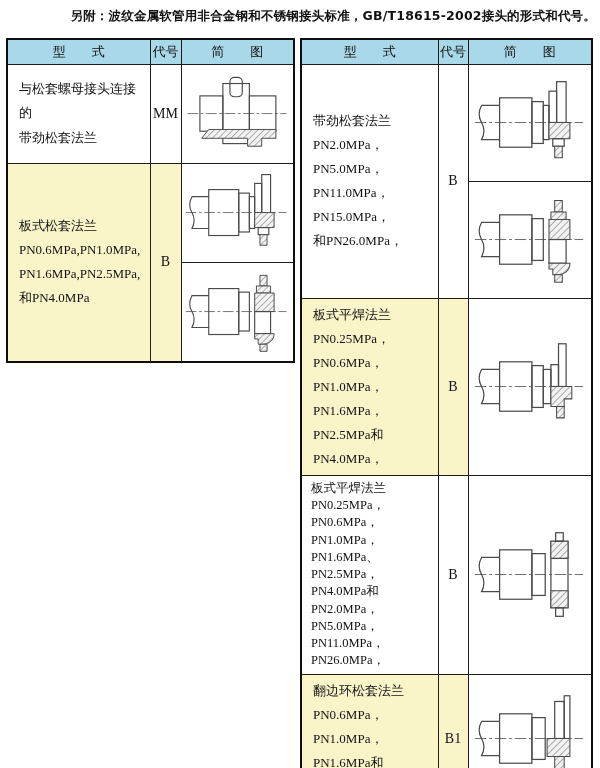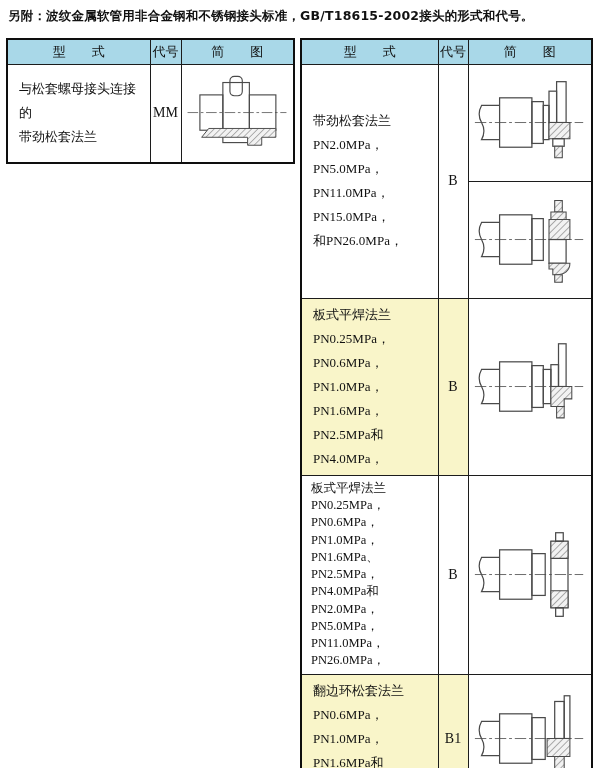--- a/index.html
+++ b/index.html
@@ -9,21 +9,21 @@
     --draw:#4a4a4a;
   }
   html,body{margin:0;padding:0;background:#ffffff;}
   .page{
     width:600px;height:768px;background:#fff;position:relative;
     font-family:"DejaVu Sans","Liberation Sans",sans-serif;color:#111;
     overflow:hidden;box-sizing:border-box;
   }
   .title{
     box-sizing:border-box;height:38px;padding:8px 4px 0 8px;
-    font-size:12.5px;font-weight:bold;letter-spacing:0.2px;white-space:nowrap;
+    font-size:12.5px;font-weight:bold;letter-spacing:0.2px;white-space:nowrap;text-align:right;
   }
   .tables{display:flex;gap:5px;padding-left:6px;align-items:flex-start;}
   table.t{
     border-collapse:collapse;table-layout:fixed;background:#fff;
     border:2px solid #0e0e0e;
   }
   table.t th,table.t td{border:1px solid var(--line);box-sizing:border-box;}
   table.t th{
     background:var(--header-bg);font-weight:normal;font-size:13px;height:25px;
     font-family:"DejaVu Sans",sans-serif;
@@ -213,20 +213,41 @@
       <tr class="lr3">
         <td class="type">与松套螺母接头连接的
 带劲松套法兰</td>
         <td class="code">MM</td>
         <td class="diag-cell">
           <svg class="diag" width="106" height="90" viewBox="0 0 120 95">
                 <use href="#sym-mm"></use>
               </svg>
         </td>
       </tr>
+      <tr class="lr6">
+        <td class="type hl">板式松套法兰
+PN0.6MPa,PN1.0MPa,
+PN1.6MPa,PN2.5MPa,
+和PN4.0MPa</td>
+        <td class="code hl">B</td>
+        <td class="diag-cell nopad">
+          <div class="split">
+            <div class="half lhalf">
+              <svg class="diag" width="106" height="92" viewBox="0 0 120 95">
+                    <use href="#sym-flange-a"></use>
+                  </svg>
+            </div>
+            <div class="half lhalf">
+              <svg class="diag" width="106" height="92" viewBox="0 0 120 95">
+                    <use href="#sym-flange-b"></use>
+                  </svg>
+            </div>
+          </div>
+        </td>
+      </tr>
     </tbody>
       </table>
 
     <table class="t">
       <colgroup>
           <col style="width:137px">
           <col style="width:30px">
           <col style="width:124px">
         </colgroup>
       <tbody>

